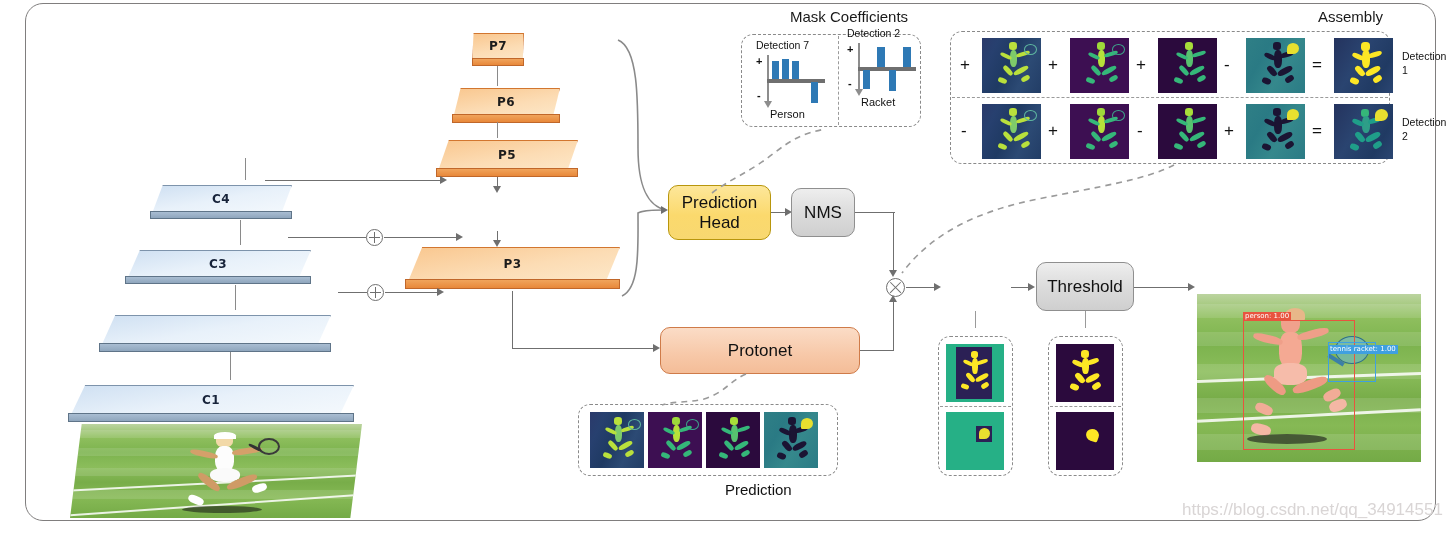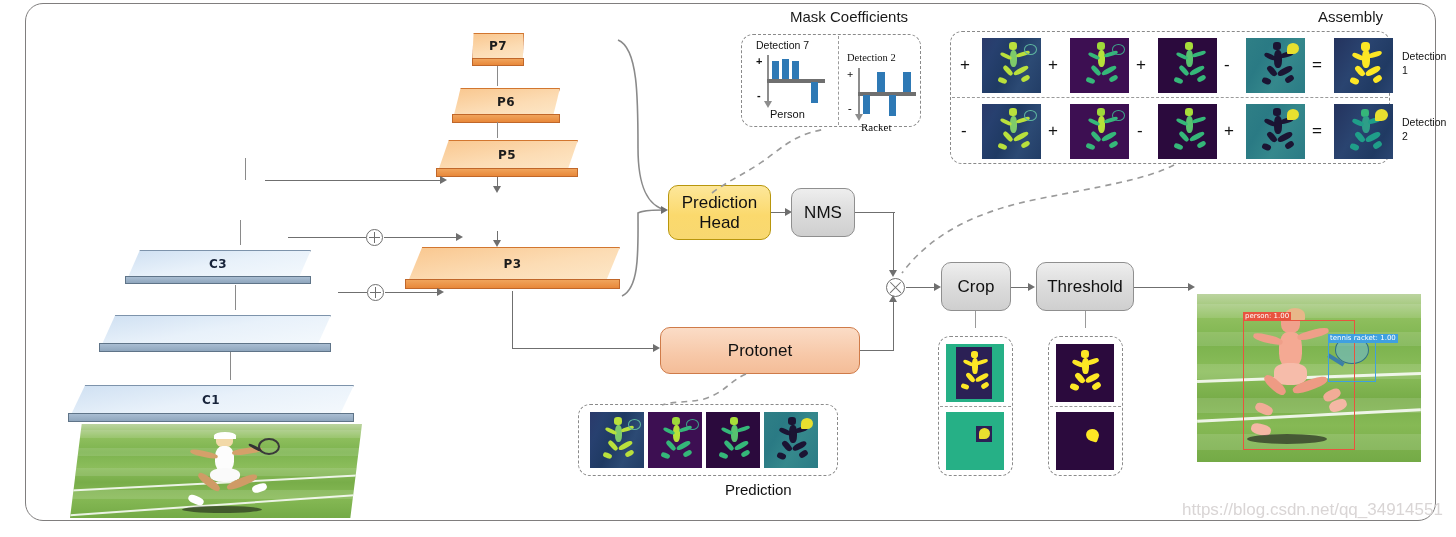--- a/index.html
+++ b/index.html
@@ -142,20 +142,25 @@
       <div class="top" style="clip-path:polygon(7% 0,100% 0,93% 100%,0 100%);"></div>
       <div class="edge" style="top:28px;height:9px;"></div>
     </div>
 
     <div class="slab blue" style="left:125px;top:250px;width:186px;height:34px;">
       <div class="top" style="clip-path:polygon(8% 0,100% 0,92% 100%,0 100%);"></div>
       <div class="edge" style="top:26px;height:8px;"></div>
       <div class="lv" style="top:7px;">C3</div>
     </div>
 
+    <div class="slab blue" style="left:150px;top:185px;width:142px;height:34px;">
+      <div class="top" style="clip-path:polygon(9% 0,100% 0,91% 100%,0 100%);"></div>
+      <div class="edge" style="top:26px;height:8px;"></div>
+      <div class="lv" style="top:7px;">C4</div>
+    </div>
 
 
     <div class="ln vl" style="left:245px;top:158px;height:22px;background:#8a8a8a;"></div>
     <div class="ln vl" style="left:240px;top:220px;height:25px;background:#8a8a8a;"></div>
     <div class="ln vl" style="left:235px;top:285px;height:25px;background:#8a8a8a;"></div>
     <div class="ln vl" style="left:230px;top:352px;height:28px;background:#8a8a8a;"></div>
   </div>
 
   <div class="abs court" style="left:70px;top:424px;width:292px;height:94px;
               clip-path:polygon(4% 0,100% 0,96% 100%,0 100%);">
@@ -272,23 +277,20 @@
   <div class="arrow-u" style="left:889px;top:295px;"></div>
 
   <div class="opc" style="left:886px;top:278px;width:19px;height:19px;">
     <i style="left:1px;top:8px;width:15px;height:1.3px;transform:rotate(45deg);"></i>
     <i style="left:1px;top:8px;width:15px;height:1.3px;transform:rotate(-45deg);"></i>
   </div>
 
   <div class="ln hl" style="left:906px;top:287px;width:30px;"></div>
   <div class="arrow-r" style="left:934px;top:283px;"></div>
 
-  <div class="box grey" style="left:941px;top:262px;width:70px;height:49px;">
-    <span>Crop</span>
-  </div>
 
   <div class="ln hl" style="left:1011px;top:287px;width:19px;"></div>
   <div class="arrow-r" style="left:1028px;top:283px;"></div>
 
   <div class="box grey" style="left:1036px;top:262px;width:98px;height:49px;">
     <span>Threshold</span>
   </div>
 
   <div class="ln hl" style="left:1134px;top:287px;width:56px;"></div>
   <div class="arrow-r" style="left:1188px;top:283px;"></div>
@@ -305,21 +307,21 @@
     <div class="axisv" style="left:19px;top:17px;height:48px;"></div>
     <div class="arrow-d" style="left:15.5px;top:63px;border-top-color:#8d8d8d;"></div>
     <div class="axish" style="left:19px;top:41px;width:58px;"></div>
     <div class="bar" style="left:24px;top:23px;width:7px;height:18px;"></div>
     <div class="bar" style="left:34px;top:21px;width:7px;height:20px;"></div>
     <div class="bar" style="left:44px;top:23px;width:7px;height:18px;"></div>
     <div class="bar" style="left:63px;top:44px;width:7px;height:21px;"></div>
     <div class="smallb" style="left:22px;top:70px;">Person</div>
   </div>
 
-  <div class="abs" style="left:841px;top:51px;width:88px;height:86px;font-family:Liberation Serif, serif;">
+  <div class="abs" style="left:841px;top:26px;width:88px;height:86px;">
     <div class="small" style="left:6px;top:1px;">Detection 2</div>
     <div class="sign" style="left:6px;top:17px;">+</div>
     <div class="sign" style="left:7px;top:51px;">-</div>
     <div class="axisv" style="left:17px;top:17px;height:48px;"></div>
     <div class="arrow-d" style="left:13.5px;top:63px;border-top-color:#8d8d8d;"></div>
     <div class="axish" style="left:17px;top:41px;width:58px;"></div>
     <div class="bar" style="left:22px;top:44px;width:7px;height:19px;"></div>
     <div class="bar" style="left:36px;top:21px;width:8px;height:20px;"></div>
     <div class="bar" style="left:48px;top:44px;width:7px;height:21px;"></div>
     <div class="bar" style="left:62px;top:21px;width:8px;height:20px;"></div>
@@ -621,17 +623,17 @@
       <div style="position:absolute;left:8px;top:0;width:32px;height:26px;
                   background:rgba(110,185,215,.55);border:1.5px solid #2f6f8a;border-radius:50%;"></div>
       <div style="position:absolute;left:0;top:22px;width:18px;height:4px;
                   background:#3c7fa8;transform:rotate(32deg);"></div>
     </div>
 
     <div class="detbox" style="left:46px;top:26px;width:112px;height:130px;border:1.2px solid #e8543f;"></div>
     <div class="detlabel" style="left:46px;top:18px;background:#e8543f;">person: 1.00</div>
 
     <div class="detbox" style="left:131px;top:48px;width:48px;height:40px;border:1.2px solid #3fa0e0;"></div>
-    <div class="detlabel" style="left:131px;top:40px;background:#3fa0e0;">tennis racket: 1.00</div>
+    <div class="detlabel" style="left:131px;top:51px;background:#3fa0e0;">tennis racket: 1.00</div>
   </div>
 
   <div class="watermark" style="left:1182px;top:500px;">https://blog.csdn.net/qq_34914551</div>
 </div>
 
 </body></html>

